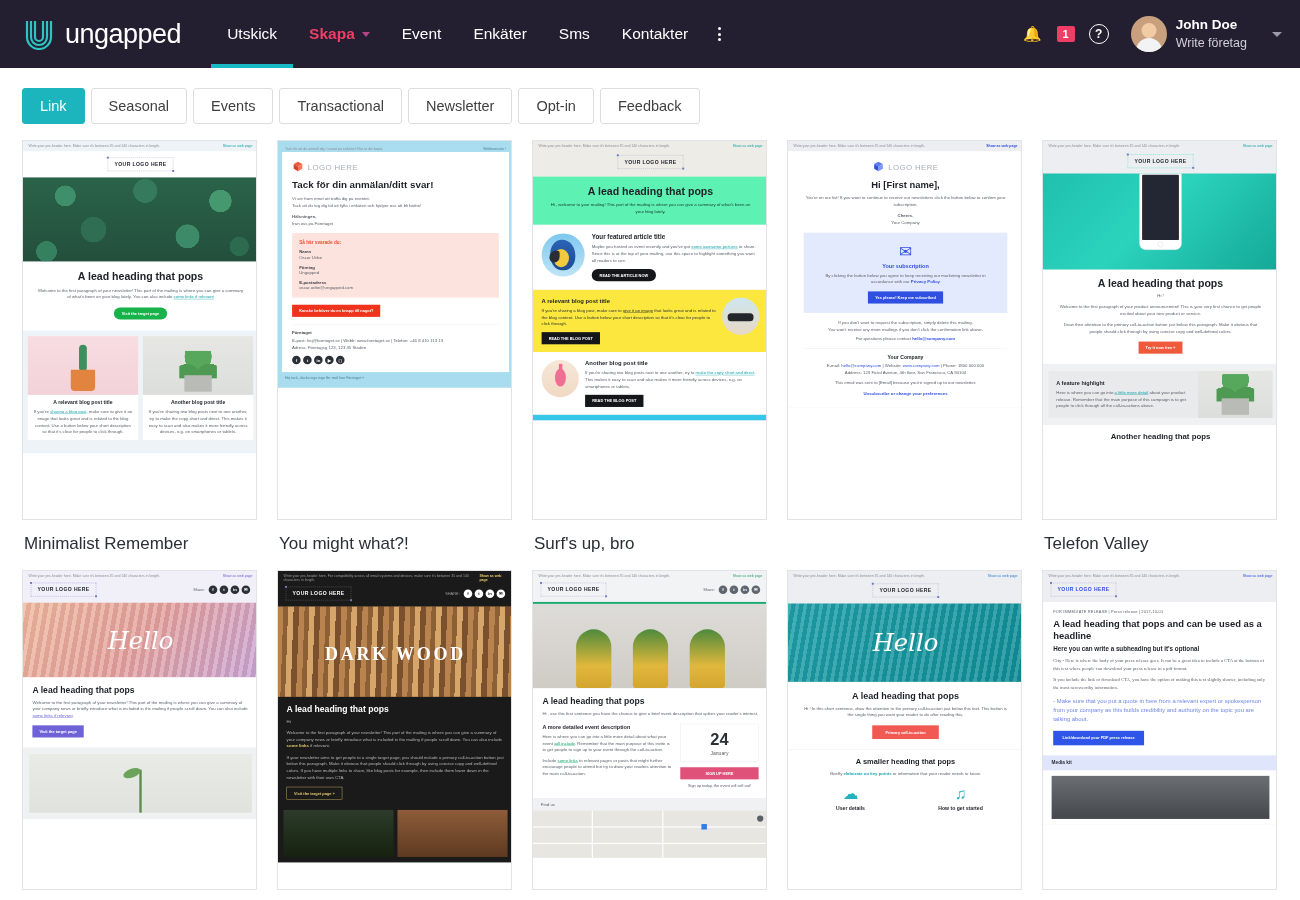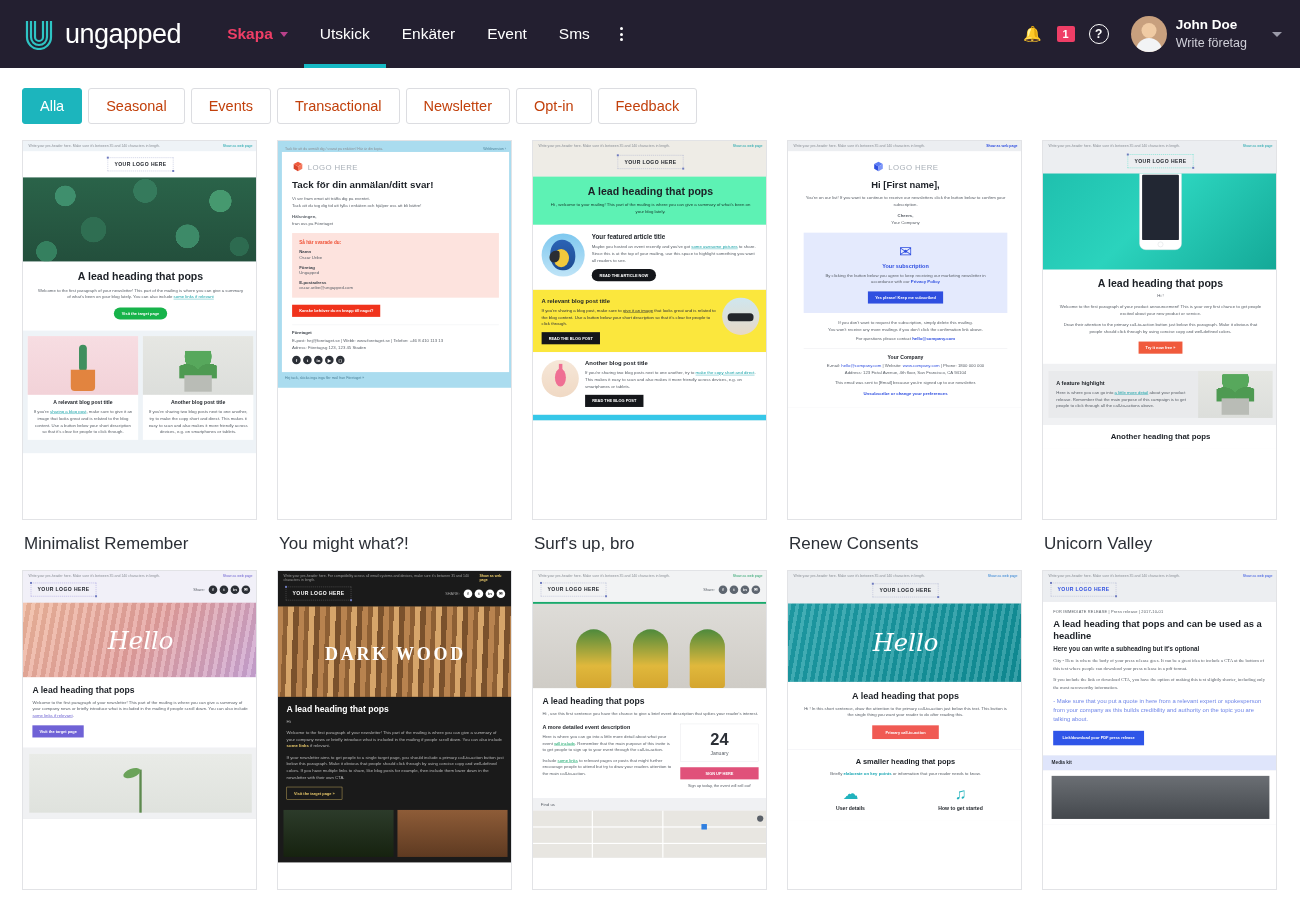--- a/index.html
+++ b/index.html
@@ -36,21 +36,21 @@
     width:15px; height:15px; border-radius:50%; background:#f0cba4; }
   .avatar .body { position:absolute; left:50%; bottom:0; transform:translateX(-50%);
     width:26px; height:14px; border-radius:13px 13px 0 0; background:#f2f3f5; }
   .uname { color:#fff; font-size:13.5px; font-weight:bold; line-height:1.35; }
   .ucompany { color:#cfcfd8; font-size:12.5px; line-height:1.35; }
   .ucaret { width:0;height:0;border-left:5px solid transparent;border-right:5px solid transparent;
     border-top:5px solid #9a9aa8; margin-left:16px; }
 
   
   .filters { display:flex; gap:6px; padding:20px 0 16px 22px; align-items:center; }
-  .chip { border:1px solid #dcdde1; background:#fff; color:#c2410c; font-size:14.5px;
+  .chip { border:1px solid #dcdde1; background:#fff; color:#404040; font-size:14.5px;
     padding:9px 17px; border-radius:3px; cursor:pointer; white-space:nowrap; }
   .chip.active { background:#1cb5bd; border-color:#1cb5bd; color:#fff; }
 
   
   .grid { display:grid; grid-template-columns:repeat(5, 235px); gap:20px; padding:0 22px; }
   .card { width:235px; }
   .thumb { width:235px; height:380px; background:#fff; border:1px solid #e2e3e6;
     overflow:hidden; position:relative; cursor:pointer; }
   .thumb-inner { transform-origin: top left; }
   .card-title { font-size:17px; color:#2b2f36; padding:14px 2px 10px; }
@@ -163,35 +163,38 @@
       <svg viewBox="0 0 34 32" width="34" height="32">
         <path d="M5 3 v16 a12 12 0 0 0 24 0 V3" fill="none" stroke="#2ec4c4" stroke-width="2.2"></path>
         <path d="M9 3 v16 a8 8 0 0 0 16 0 V3" fill="none" stroke="#2ec4c4" stroke-width="2.2"></path>
         <path d="M13 3 v16 a4 4 0 0 0 8 0 V3" fill="none" stroke="#2ec4c4" stroke-width="2.2"></path>
       </svg>
     </span>
     <span class="brand-text">ungapped</span>
   </div>
 
   <div class="nav-items">
+    <div class="nav-item active">
+      <span>Utskick</span>
+    </div>
     <div class="nav-item accent">
       <span>Skapa</span>
       <span class="caret"></span>
     </div>
-    <div class="nav-item active">
-      <span>Utskick</span>
+    <div class="nav-item">
+      <span>Event</span>
     </div>
     <div class="nav-item">
       <span>Enkäter</span>
     </div>
     <div class="nav-item">
-      <span>Event</span>
+      <span>Sms</span>
     </div>
     <div class="nav-item">
-      <span>Sms</span>
+      <span>Kontakter</span>
     </div>
     <div class="kebab">
         <i></i>
         <i></i>
         <i></i>
       </div>
   </div>
 
   <div class="nav-right">
     <span class="bell">🔔</span>
@@ -205,21 +208,21 @@
       <div>
         <div class="uname">John Doe</div>
         <div class="ucompany">Write företag</div>
       </div>
       <span class="ucaret"></span>
     </div>
   </div>
 </div>
 
 <div class="filters">
-  <div class="chip active">Alla</div>
+  <div class="chip active">Link</div>
   <div class="chip">Seasonal</div>
   <div class="chip">Events</div>
   <div class="chip">Transactional</div>
   <div class="chip">Newsletter</div>
   <div class="chip">Opt-in</div>
   <div class="chip">Feedback</div>
 </div>
 
 <div class="grid">
 
@@ -436,21 +439,20 @@
                 <span>E-mail: </span><a style="color:#2f4fe0">hello@company.com</a><span> | Website: </span><a style="color:#2f4fe0">www.company.com</a><span> | Phone: 1800 000 000</span>
               </p>
               <p class="body-p">Address: 123 Fictal Avenue, 4th floor, San Francisco, CA 94104</p>
               <p class="body-p" style="margin-top:8px;">This email was sent to [Email] because you're signed up to our newsletter.</p>
               <p style="margin-top:8px;"><a style="color:#2f4fe0;font-weight:bold;font-size:11px;">Unsubscribe or change your preferences</a></p>
             </div>
           </div>
         </div>
       </div>
     </div>
-    <div class="card-title">Renew Consents</div>
   </div>
 
   <div class="card">
     <div class="thumb">
       <div class="thumb-inner" style="transform:scale(.3917);width:600px;background:#eceef1;">
         <div class="mail" style="background:#eceef1;">
           <div class="preheader">
             <span>Write your pre-header here. Make sure it's between 35 and 140 characters in length.</span>
             <a>Show as web page</a>
           </div>
@@ -483,21 +485,21 @@
                   <div class="pot"></div>
                 </div>
             </div>
           </div>
           <div style="background:#fff;padding:18px 30px;text-align:center;">
             <div style="font-size:20px;font-weight:bold;color:#1c2026;">Another heading that pops</div>
           </div>
         </div>
       </div>
     </div>
-    <div class="card-title">Unicorn Valley</div>
+    <div class="card-title">Telefon Valley</div>
   </div>
 </div>
 
 <div class="grid row2" style="margin-top:6px;">
 
   <div class="card">
     <div class="thumb">
       <div class="thumb-inner" style="transform:scale(.3917);width:600px;background:#f1f0f8;">
         <div class="mail" style="background:#f1f0f8;">
           <div class="preheader">

